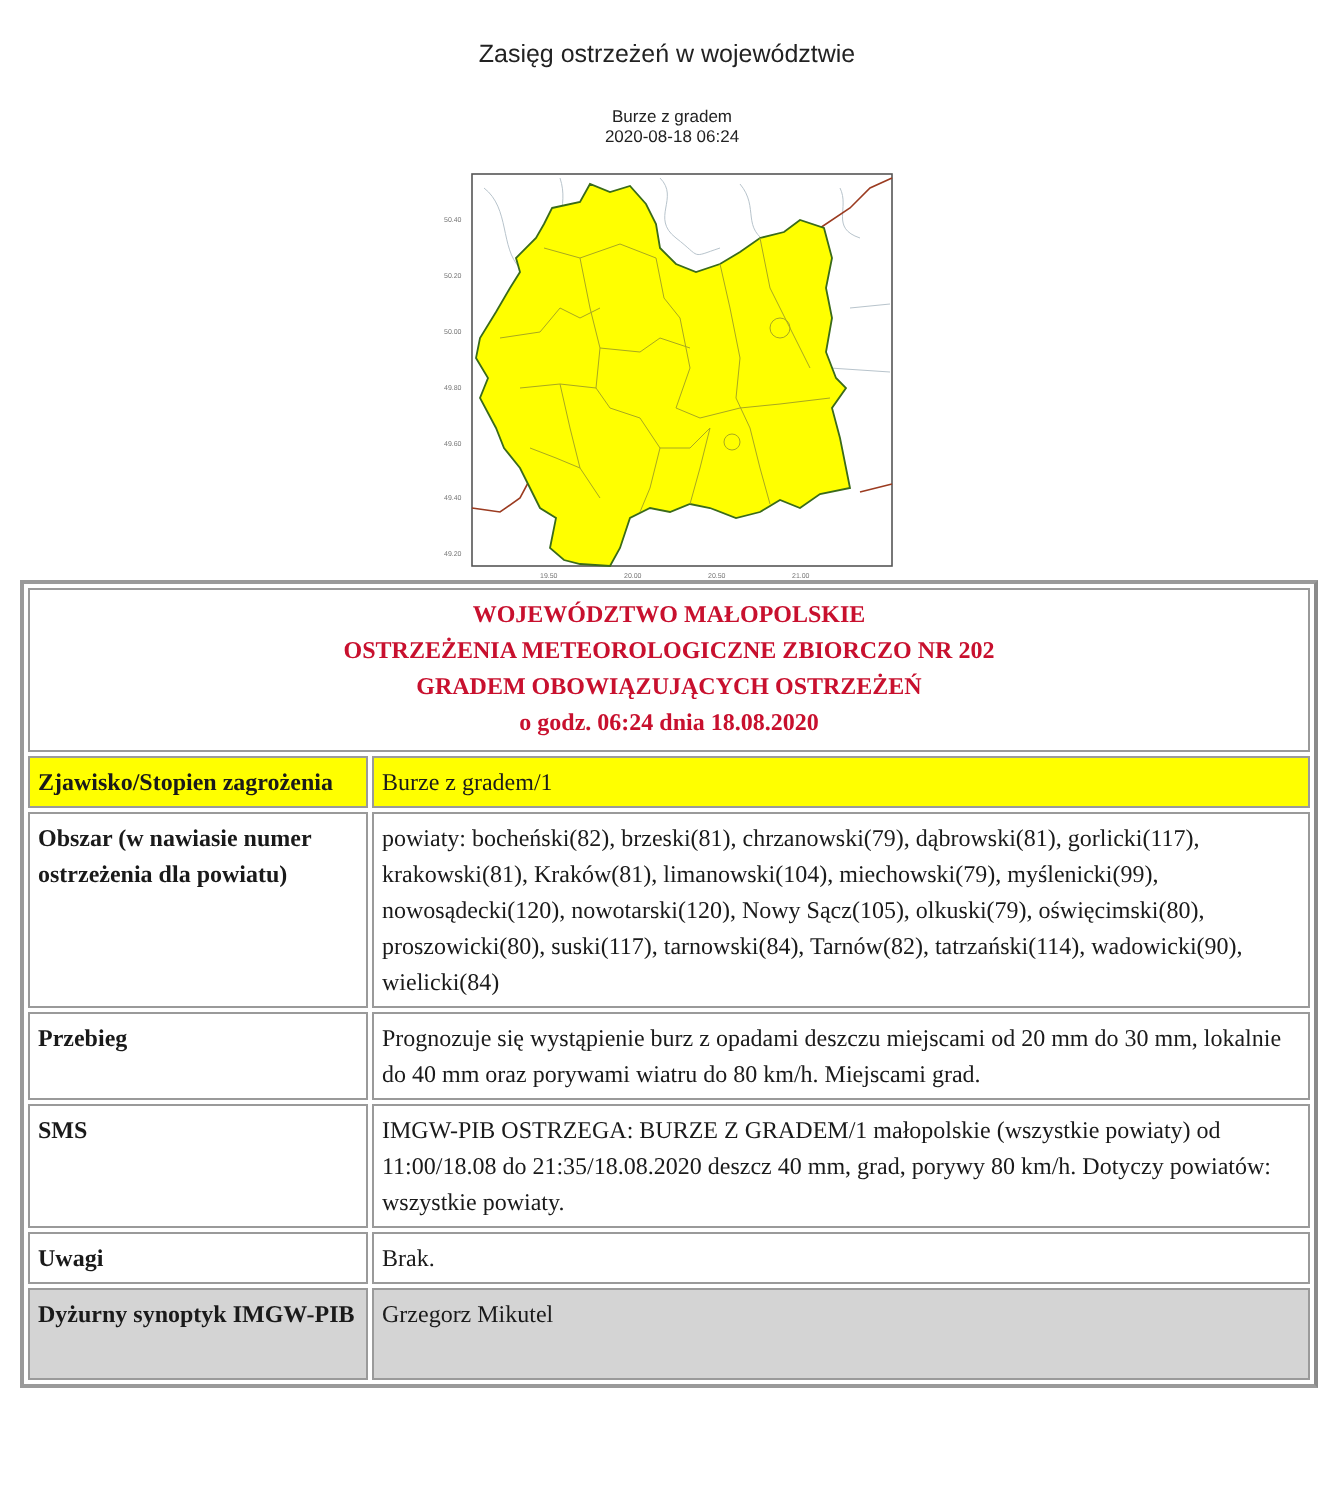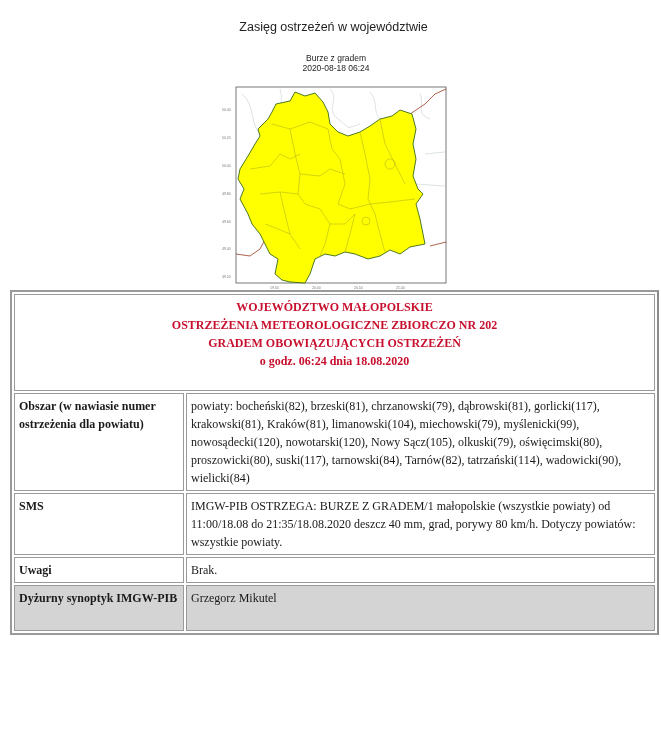--- a/index.html
+++ b/index.html
@@ -3,21 +3,21 @@
 <meta charset="utf-8">
 <style>
   html, body { margin: 0; padding: 0; background: #ffffff; }
   body { width: 661px; height: 756px; overflow: hidden; position: relative; font-family: "Liberation Serif", serif; color: #1a1a1a; }
   .map-title { position: absolute; top: 20px; left: 3px; width: 661px; text-align: center; font-family: "Liberation Sans", sans-serif; font-size: 12.5px; color: #222; }
   .map-sub { position: absolute; top: 53px; left: 0; width: 672px; text-align: center; font-family: "Liberation Sans", sans-serif; font-size: 8.5px; line-height: 10px; color: #222; }
   .map-wrap { position: absolute; left: 220px; top: 84px; width: 232px; height: 206px; }
   .map-wrap svg { display: block; }
   .warn-table { position: absolute; left: 10px; top: 290px; width: 649px; border-collapse: separate; border-spacing: 2px; border: 2px solid #9a9a9a; border-right-color: #8a8a8a; background: #ffffff; }
   .warn-table td { border: 1px solid #9a9a9a; padding: 3px 4px; font-size: 12px; line-height: 18px; vertical-align: top; }
-  .hdr { text-align: center; color: #c8102e; font-weight: bold; font-size: 14.5px; line-height: 21px; padding: 3px 4px 20px !important; margin-top: 40px; }
+  .hdr { text-align: center; color: #c8102e; font-weight: bold; font-size: 14.5px; line-height: 21px; padding: 3px 4px 5px !important; margin-top: 40px; }
   .lbl { width: 160px; font-weight: bold; }
   .row-yellow td { background: #ffff00; }
   .row-gray td { background: #d4d4d4; }
   .hdr-line { display: block; }
 </style>
 </head>
 <body>
 
 <div class="map-title">Zasięg ostrzeżeń w województwie</div>
 <div class="map-sub">
@@ -90,23 +90,31 @@
 <table class="warn-table">
   <tbody>
       <tr>
     <td colspan="2" class="hdr">
       <span class="hdr-line">WOJEWÓDZTWO MAŁOPOLSKIE</span>
       <span class="hdr-line">OSTRZEŻENIA METEOROLOGICZNE ZBIORCZO NR 202</span>
       <span class="hdr-line">GRADEM OBOWIĄZUJĄCYCH OSTRZEŻEŃ</span>
       <span class="hdr-line">o godz. 06:24 dnia 18.08.2020</span>
     </td>
   </tr>
+  <tr class="row-yellow">
+    <td class="lbl">Zjawisko/Stopien zagrożenia</td>
+    <td>Burze z gradem/1</td>
+  </tr>
   <tr>
     <td class="lbl">Obszar (w nawiasie numer ostrzeżenia dla powiatu)</td>
     <td>powiaty: bocheński(82), brzeski(81), chrzanowski(79), dąbrowski(81), gorlicki(117), krakowski(81), Kraków(81), limanowski(104), miechowski(79), myślenicki(99), nowosądecki(120), nowotarski(120), Nowy Sącz(105), olkuski(79), oświęcimski(80), proszowicki(80), suski(117), tarnowski(84), Tarnów(82), tatrzański(114), wadowicki(90), wielicki(84)</td>
+  </tr>
+  <tr>
+    <td class="lbl">Przebieg</td>
+    <td>Prognozuje się wystąpienie burz z opadami deszczu miejscami od 20 mm do 30 mm, lokalnie do 40 mm oraz porywami wiatru do 80 km/h. Miejscami grad.</td>
   </tr>
   <tr>
     <td class="lbl">SMS</td>
     <td>IMGW-PIB OSTRZEGA: BURZE Z GRADEM/1 małopolskie (wszystkie powiaty) od 11:00/18.08 do 21:35/18.08.2020 deszcz 40 mm, grad, porywy 80 km/h. Dotyczy powiatów: wszystkie powiaty.</td>
   </tr>
   <tr>
     <td class="lbl">Uwagi</td>
     <td>Brak.</td>
   </tr>
   <tr class="row-gray">

